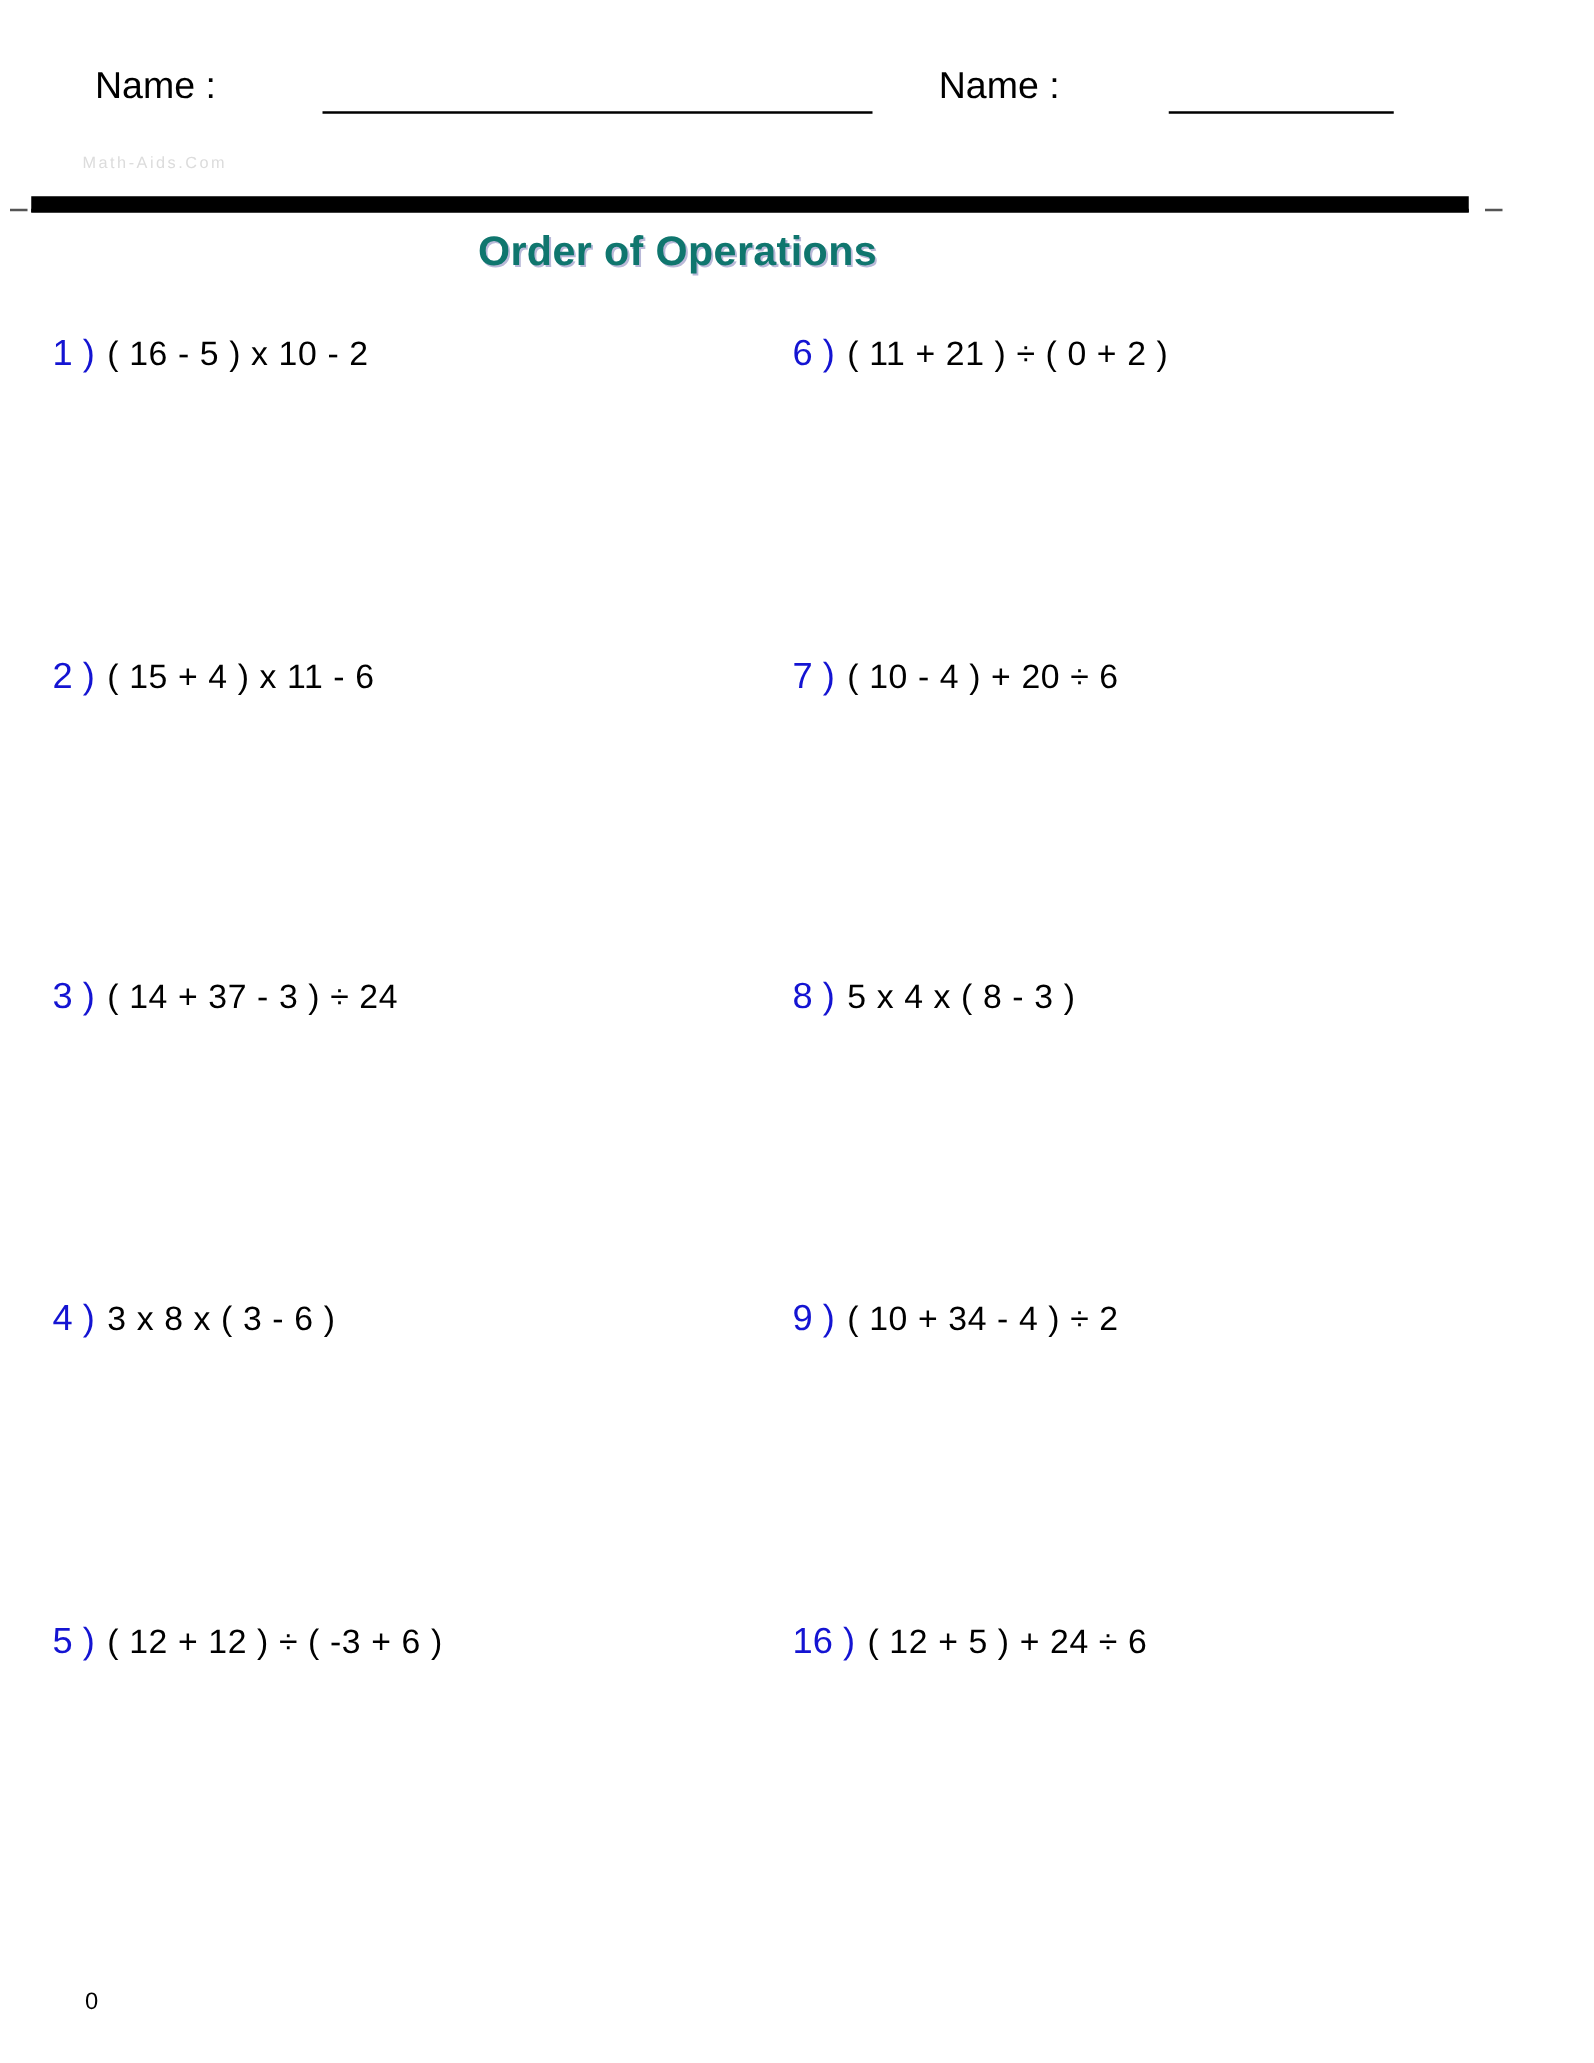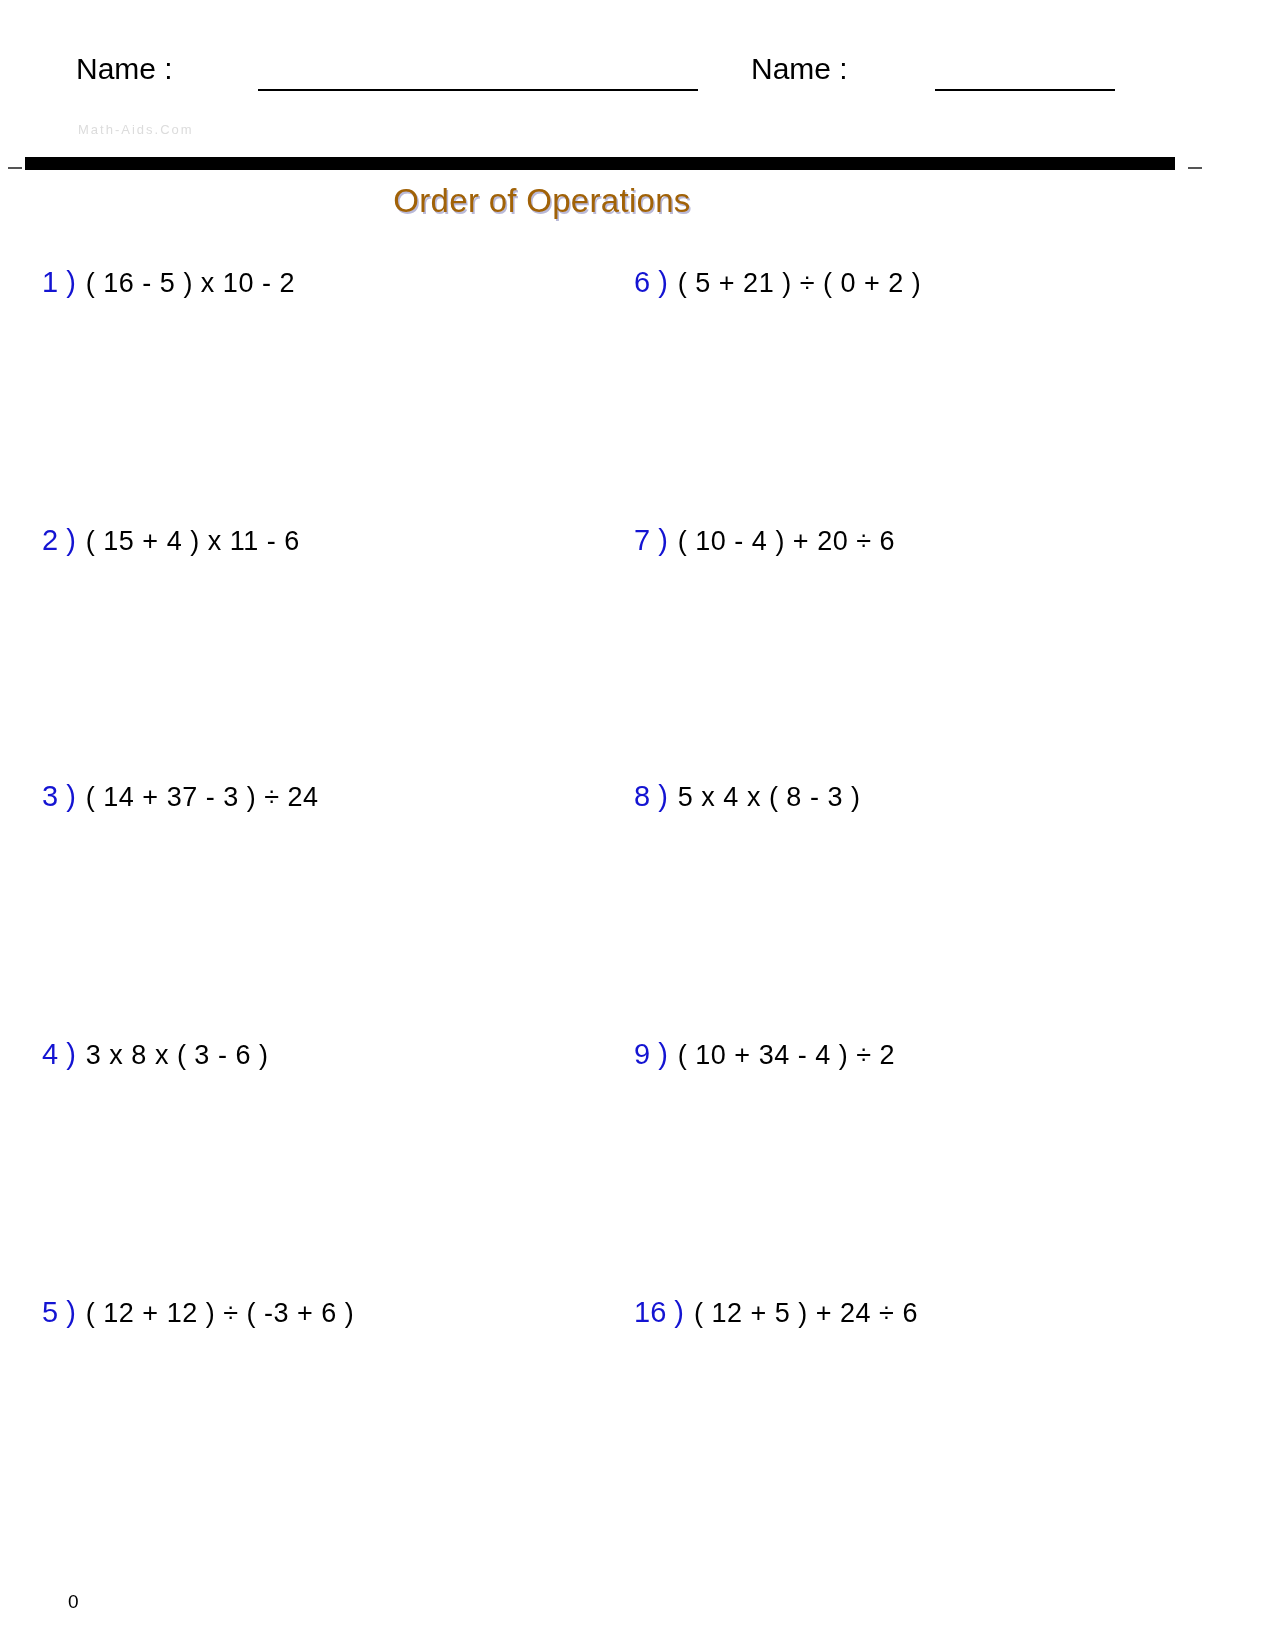--- a/index.html
+++ b/index.html
@@ -44,21 +44,20 @@
 
   
   .ghost {
     position: absolute;
     left: 66px;
     top: 122px;
     font-size: 13px;
     color: #dcdcdc;
     letter-spacing: 2px;
     white-space: nowrap;
-    margin-left: 12px;
   }
 
   
   .sep-wrap {
     position: absolute;
     top: 155px;
     left: 0;
     width: 1275px;
     height: 22px;
   }
@@ -82,22 +81,22 @@
   .sep-tick.right { left: 1188px; }
 
   
   .title {
     position: absolute;
     top: 182px;
     left: 0;
     width: 1084px;
     text-align: center;
     font-size: 33px;
-    font-weight: normal;
-    color: #a16207;
+    font-weight: bold;
+    color: #0f766e;
     text-shadow: 1.5px 1.5px 0 #b9b9d8;
     letter-spacing: 0.3px;
   }
 
   
   .sheet {
     position: absolute;
     top: 246px;
     left: 0;
     width: 1275px;
@@ -177,21 +176,21 @@
     <span class="pnum">4 )</span>
     <span class="pexpr">3  x   8   x ( 3  -  6 )</span>
   </div>
   <div class="problem col-left row5">
     <span class="pnum">5 )</span>
     <span class="pexpr">( 12 + 12 ) ÷ ( -3  +  6 )</span>
   </div>
 
   <div class="problem col-right row1">
     <span class="pnum">6 )</span>
-    <span class="pexpr">( 5 + 21 ) ÷ (  0  +  2 )</span>
+    <span class="pexpr">( 11 + 21 ) ÷ (  0  +  2 )</span>
   </div>
   <div class="problem col-right row2">
     <span class="pnum">7 )</span>
     <span class="pexpr">( 10 -   4 ) +  20 ÷ 6</span>
   </div>
   <div class="problem col-right row3">
     <span class="pnum">8 )</span>
     <span class="pexpr">5  x   4   x ( 8  -  3 )</span>
   </div>
   <div class="problem col-right row4">

